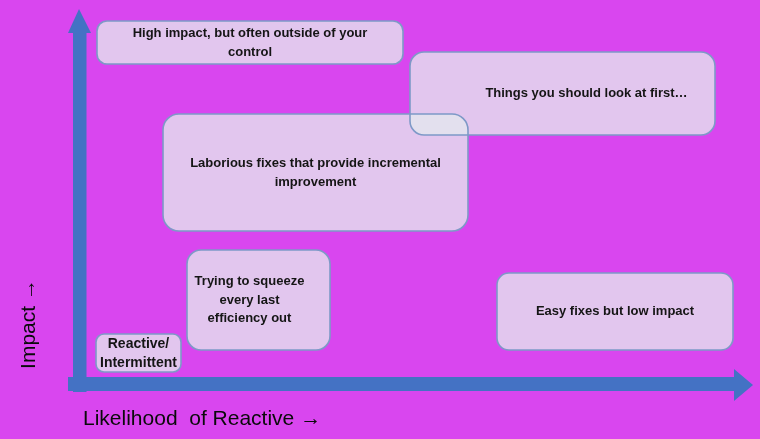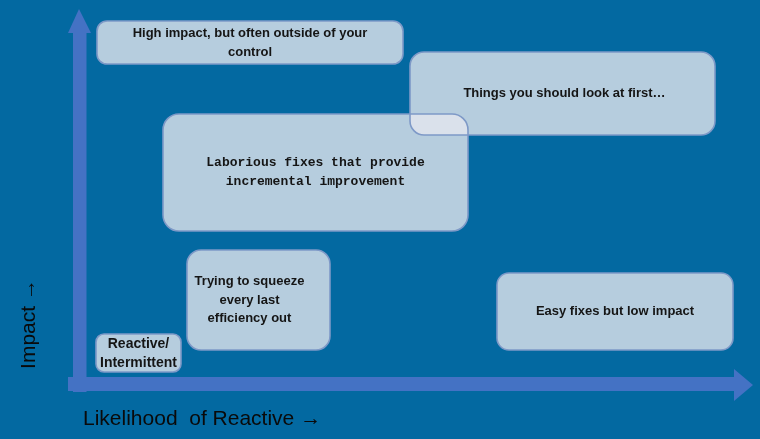--- a/index.html
+++ b/index.html
@@ -1,39 +1,39 @@
 <!DOCTYPE html>
 <html><head>
 <meta charset="utf-8">
 <style>
   html,body{margin:0;padding:0;background:#ffffff;}
   .stage{
     position:relative;
     width:760px;height:439px;
-    background:#0369a1;
+    background:#d946ef;
     font-family:"Liberation Sans", sans-serif;
     overflow:hidden;
   }
   .layer{position:absolute;left:0;top:0;}
   
   .boxtext{
     position:absolute;
     display:flex;align-items:center;justify-content:center;
     text-align:center;
     color:#151515;
     font-size:13px;
     font-weight:600;
     line-height:1.42;
   }
   .boxtext .inner{display:block;}
   .bt-high-impact{left:97px;top:21px;width:306px;height:43px;}
   .bt-high-impact .inner{width:280px;}
-  .bt-look-first{left:396px;top:52px;width:337px;height:83px;}
+  .bt-look-first{left:418px;top:52px;width:337px;height:83px;}
   .bt-laborious{left:163px;top:114px;width:305px;height:117px;}
-  .bt-laborious .inner{width:285px;font-family:Liberation Mono, monospace;}
+  .bt-laborious .inner{width:285px;}
   .bt-squeeze{left:187px;top:250px;width:125px;height:100px;}
   .bt-squeeze .inner{width:118px;}
   .bt-reactive{left:96px;top:334px;width:85px;height:38px;font-size:14px;line-height:1.35;}
   .bt-reactive .inner{width:78px;}
   .bt-easy-fixes{left:497px;top:273px;width:236px;height:77px;border-radius:10px;}
   
   .ylabel{
     position:absolute;
     left:-42px;top:311px;width:140px;height:26px;
     transform:rotate(-90deg);

